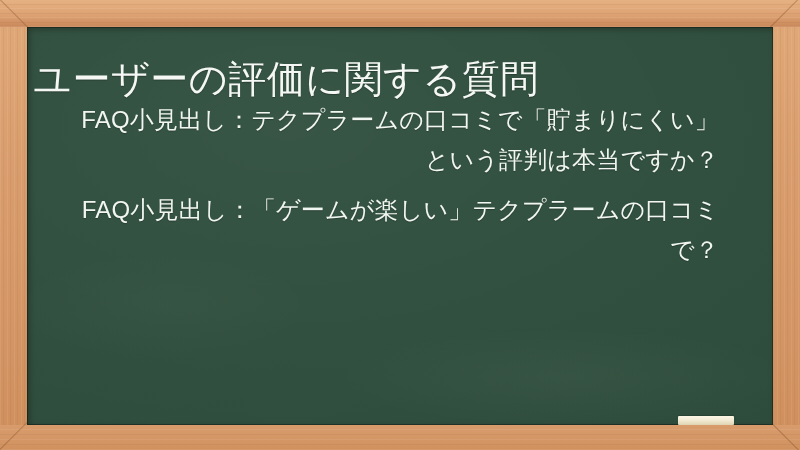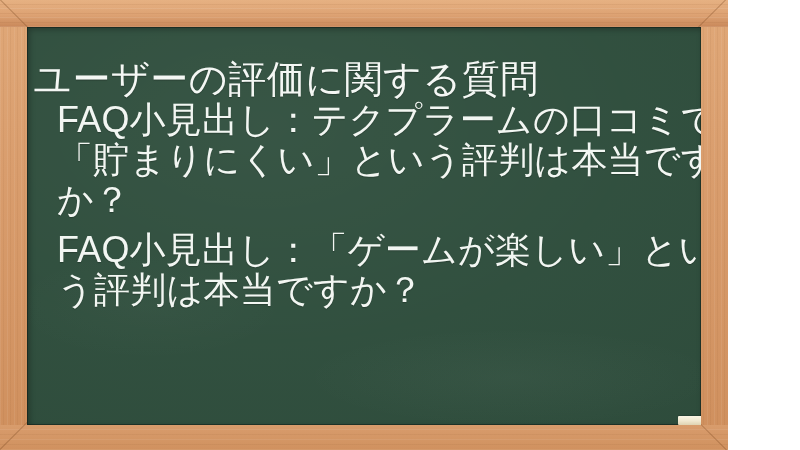--- a/index.html
+++ b/index.html
@@ -4,21 +4,21 @@
 <title>FAQ Chalkboard Slide</title>
 <style>
   html, body {
     margin: 0;
     padding: 0;
     background: #ffffff;
   }
 
   #slide {
     position: relative;
-    width: 728px;
+    width: 800px;
     height: 450px;
     overflow: hidden;
     font-family: "Liberation Sans", "DejaVu Sans", sans-serif;
     background: #d49a6a;
   }
 
   
   .frame {
     position: absolute;
     inset: 0;
@@ -149,28 +149,29 @@
     position: absolute;
     left: 30px;
     top: 73px;
     width: 662px;
     margin: 0;
     padding: 0;
     list-style: none;
   }
   .faq-item {
     color: #f2f6f2;
-    font-size: 36px;
+    font-size: 24px;
     line-height: 40px;
     font-weight: 400;
-    margin: 0 0 10px 0;
+    margin: 0 0 10px 13px;
     letter-spacing: 0.2px;
     text-shadow: 0 1px 1px rgba(0,0,0,0.22);
     word-break: break-all;
     overflow-wrap: anywhere;
+    text-align: right;
   }
   .faq-item:last-child { margin-bottom: 0; }
 
   
   .chalk-stick {
     position: absolute;
     left: 651px;
     bottom: 0px;
     width: 56px;
     height: 9px;
@@ -192,21 +193,21 @@
   <div class="miter bl"></div>
   <div class="miter br"></div>
 
   <div class="board">
     <div class="board-inner">
 
       <h1 class="title">ユーザーの評価に関する質問</h1>
 
       <ul class="faq-list">
         <li class="faq-item">FAQ小見出し：テクプラームの口コミで「貯まりにくい」という評判は本当ですか？</li>
-        <li class="faq-item">FAQ小見出し：「ゲームが楽しい」という評判は本当ですか？</li>
+        <li class="faq-item">FAQ小見出し：「ゲームが楽しい」テクプラームの口コミで？</li>
       </ul>
 
       <div class="chalk-stick"></div>
 
     </div>
   </div>
 
 </div>
 
 </body></html>

